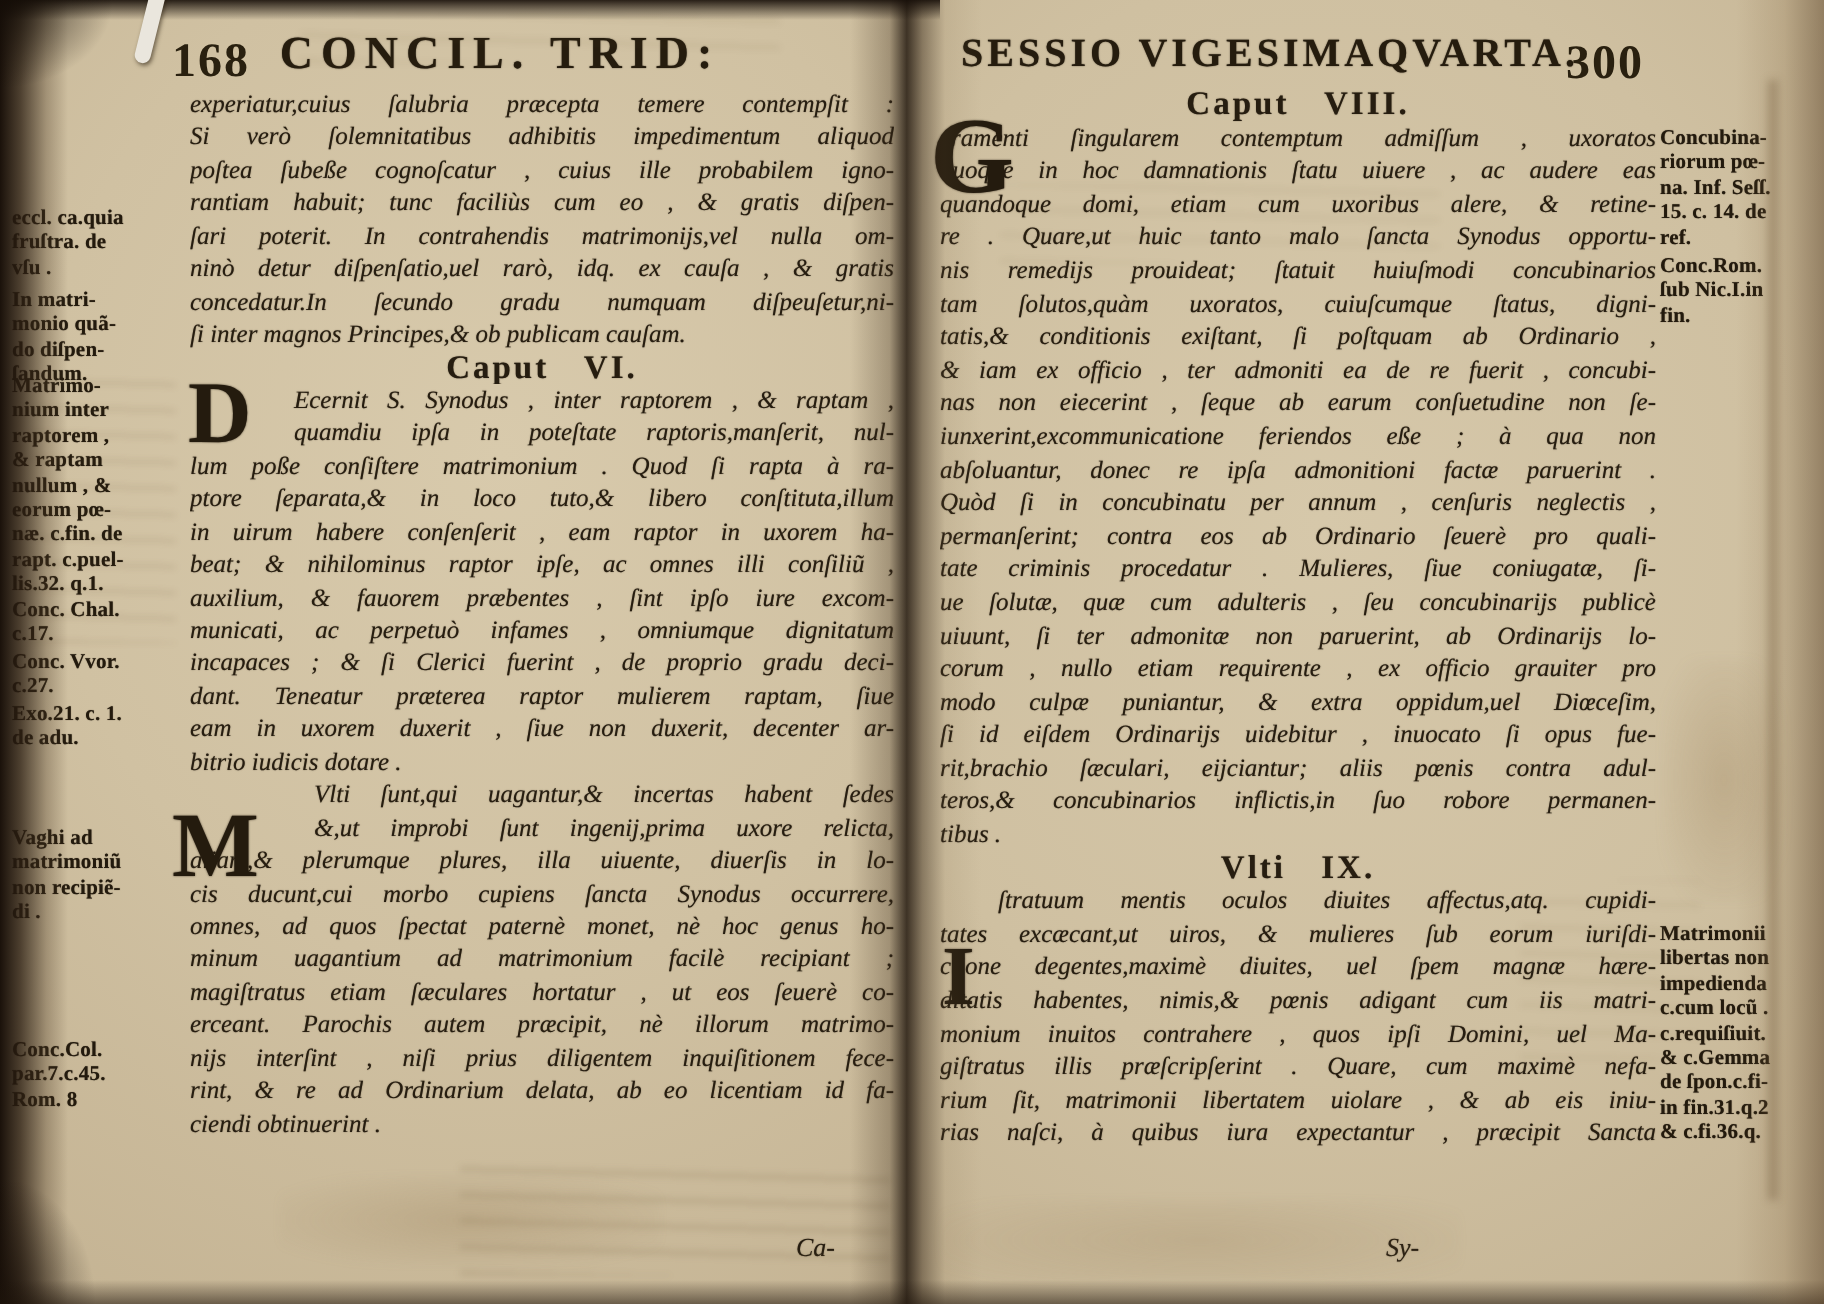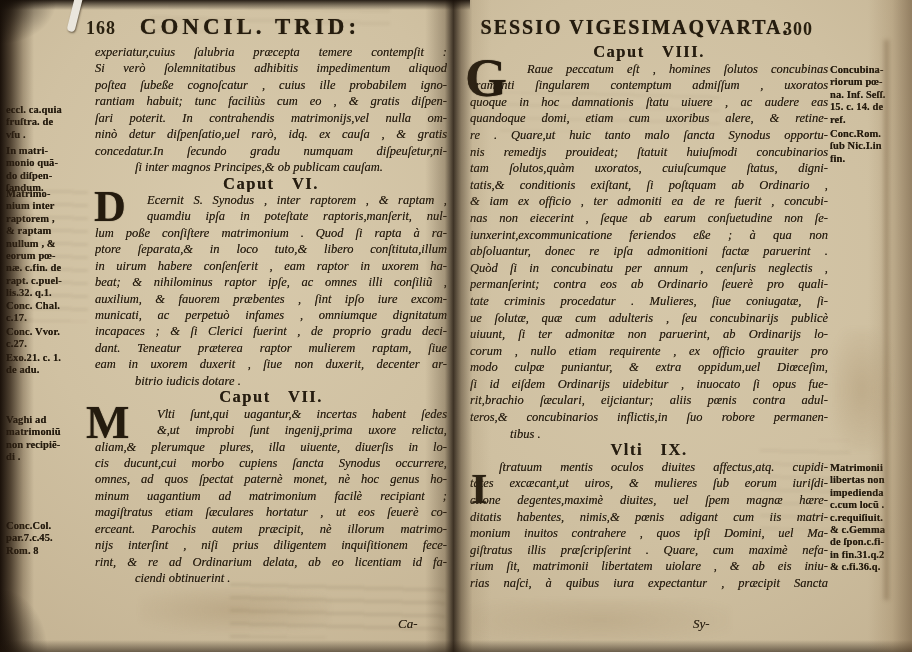--- a/index.html
+++ b/index.html
@@ -36,34 +36,34 @@
   #ghost-l-header{left:150px;top:6px;width:240px;height:26px;opacity:.6;}
   #ghost-r-top{left:500px;top:92px;width:220px;height:40px;opacity:.45;}
   #ghost-r-mid{left:760px;top:440px;width:90px;height:90px;opacity:.5;}
   #stain-a{left:140px;top:588px;width:190px;height:44px;
     background:radial-gradient(60% 60% at 50% 50%,rgba(150,124,86,.28),rgba(150,124,86,0));filter:blur(2px);}
   #stain-b{left:832px;top:330px;width:60px;height:120px;
     background:radial-gradient(60% 60% at 50% 50%,rgba(140,110,70,.25),rgba(140,110,70,0));filter:blur(3px);}
   #stain-c{left:470px;top:600px;width:260px;height:40px;
     background:radial-gradient(60% 70% at 50% 50%,rgba(146,120,82,.20),rgba(146,120,82,0));filter:blur(2px);}
   
-  .pagenum{position:absolute;font-size:18px;font-weight:700;color:#29200f;letter-spacing:1px;}
+  .pagenum{position:absolute;font-size:24px;font-weight:700;color:#29200f;letter-spacing:1px;}
   .running-title{position:absolute;font-weight:700;color:#251c0e;white-space:nowrap;text-shadow:0 0 .7px rgba(35,26,15,.8);}
   #left-title{left:85px;top:14px;width:330px;text-align:center;font-size:23px;letter-spacing:4px;}
   #right-title{left:15px;top:16px;width:330px;text-align:center;font-size:20px;letter-spacing:2px;}
   #left-num{left:86px;top:18px;}
   #right-num{left:328px;top:19px;}
   .body-col{position:absolute;top:44px;color:#261d10;
     text-shadow:0 0 .6px rgba(38,28,16,.65);}
   #left-body{left:95px;width:352px;}
   #right-body{left:15px;width:358px;}
   .tl{height:16.45px;line-height:16.45px;font-size:12.5px;font-style:italic;
     text-align:justify;text-align-last:justify;overflow:hidden;}
   #right-body .tl{height:16.6px;line-height:16.6px;text-align:right;}
-  .tl.last{text-align-last:left;margin-left:40px;}
+  .tl.last{text-align-last:left;}
   .tl.heading{font-style:normal;text-align:center;text-align-last:center;
     font-size:16.5px;letter-spacing:1.5px;word-spacing:12px;font-weight:600;}
   .tl.ind-d{padding-left:52px;}
   .tl.ind-m{padding-left:62px;}
   .tl.ind-g{padding-left:57px;}
   .tl.ind-i{padding-left:29px;}
   .dropcap{position:absolute;font-style:normal;font-weight:700;color:#241b0e;
     line-height:.82;text-shadow:0 0 1px rgba(35,26,15,.8);}
   .margin-col{position:absolute;top:0;height:652px;}
   #left-margin{left:6px;width:84px;}
@@ -160,21 +160,20 @@
         <div class="tl">municati, ac perpetuò infames , omniumque dignitatum</div>
 
         <div class="tl">incapaces ; &amp; ſi Clerici fuerint , de proprio gradu deci-</div>
 
         <div class="tl">dant. Teneatur præterea raptor mulierem raptam, ſiue</div>
 
         <div class="tl">eam in uxorem duxerit , ſiue non duxerit, decenter ar-</div>
 
         <div class="tl last">bitrio iudicis dotare .</div>
 
-        <div class="tl heading">Caput VII.</div>
 
         <div class="tl ind-m">Vlti ſunt,qui uagantur,&amp; incertas habent ſedes</div>
 
         <div class="tl ind-m">&amp;,ut improbi ſunt ingenij,prima uxore relicta,</div>
 
         <div class="tl">aliam,&amp; plerumque plures, illa uiuente, diuerſis in lo-</div>
 
         <div class="tl">cis ducunt,cui morbo cupiens ſancta Synodus occurrere,</div>
 
         <div class="tl">omnes, ad quos ſpectat paternè monet, nè hoc genus ho-</div>
@@ -203,21 +202,20 @@
   </div>
 
   <div class="page" id="right-page">
     <div class="running-title" id="right-title">SESSIO VIGESIMAQVARTA.</div>
     <span class="pagenum" id="right-num">300</span>
 
     <div class="body-col" id="right-body">
 
         <div class="tl heading">Caput VIII.</div>
 
-        <div class="tl ind-g">Raue peccatum eſt , homines ſolutos concubinas</div>
 
 
         <div class="tl">cramenti ſingularem contemptum admiſſum , uxoratos</div>
 
         <div class="tl">quoque in hoc damnationis ſtatu uiuere , ac audere eas</div>
 
         <div class="tl">quandoque domi, etiam cum uxoribus alere, &amp; retine-</div>
 
         <div class="tl">re . Quare,ut huic tanto malo ſancta Synodus opportu-</div>
 

